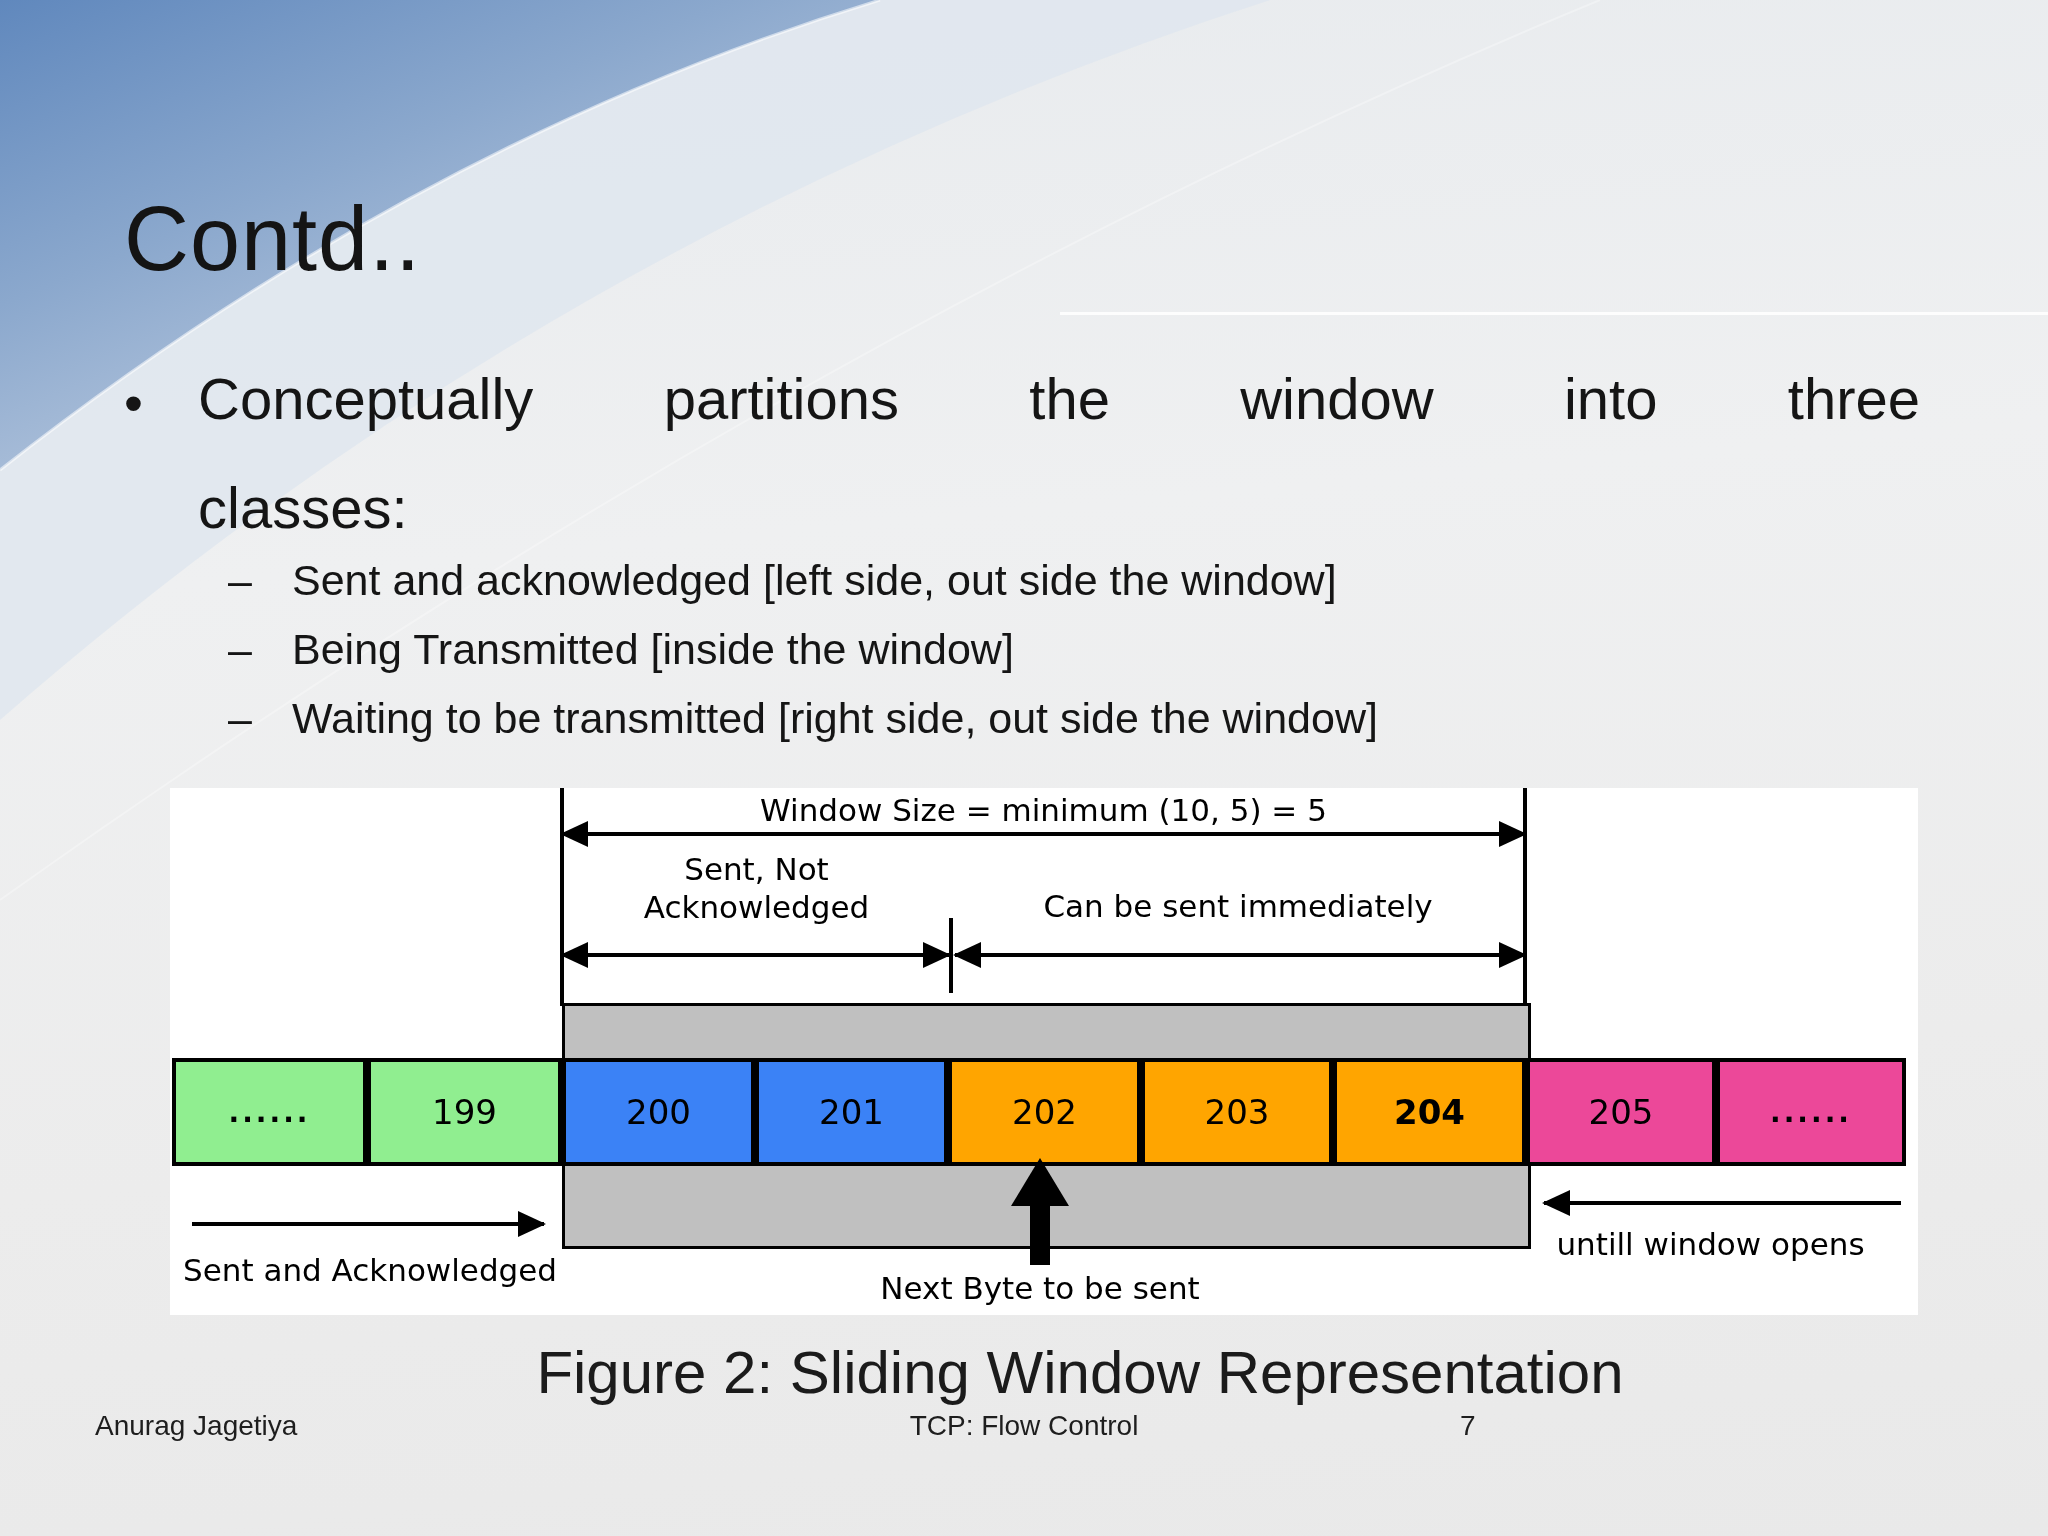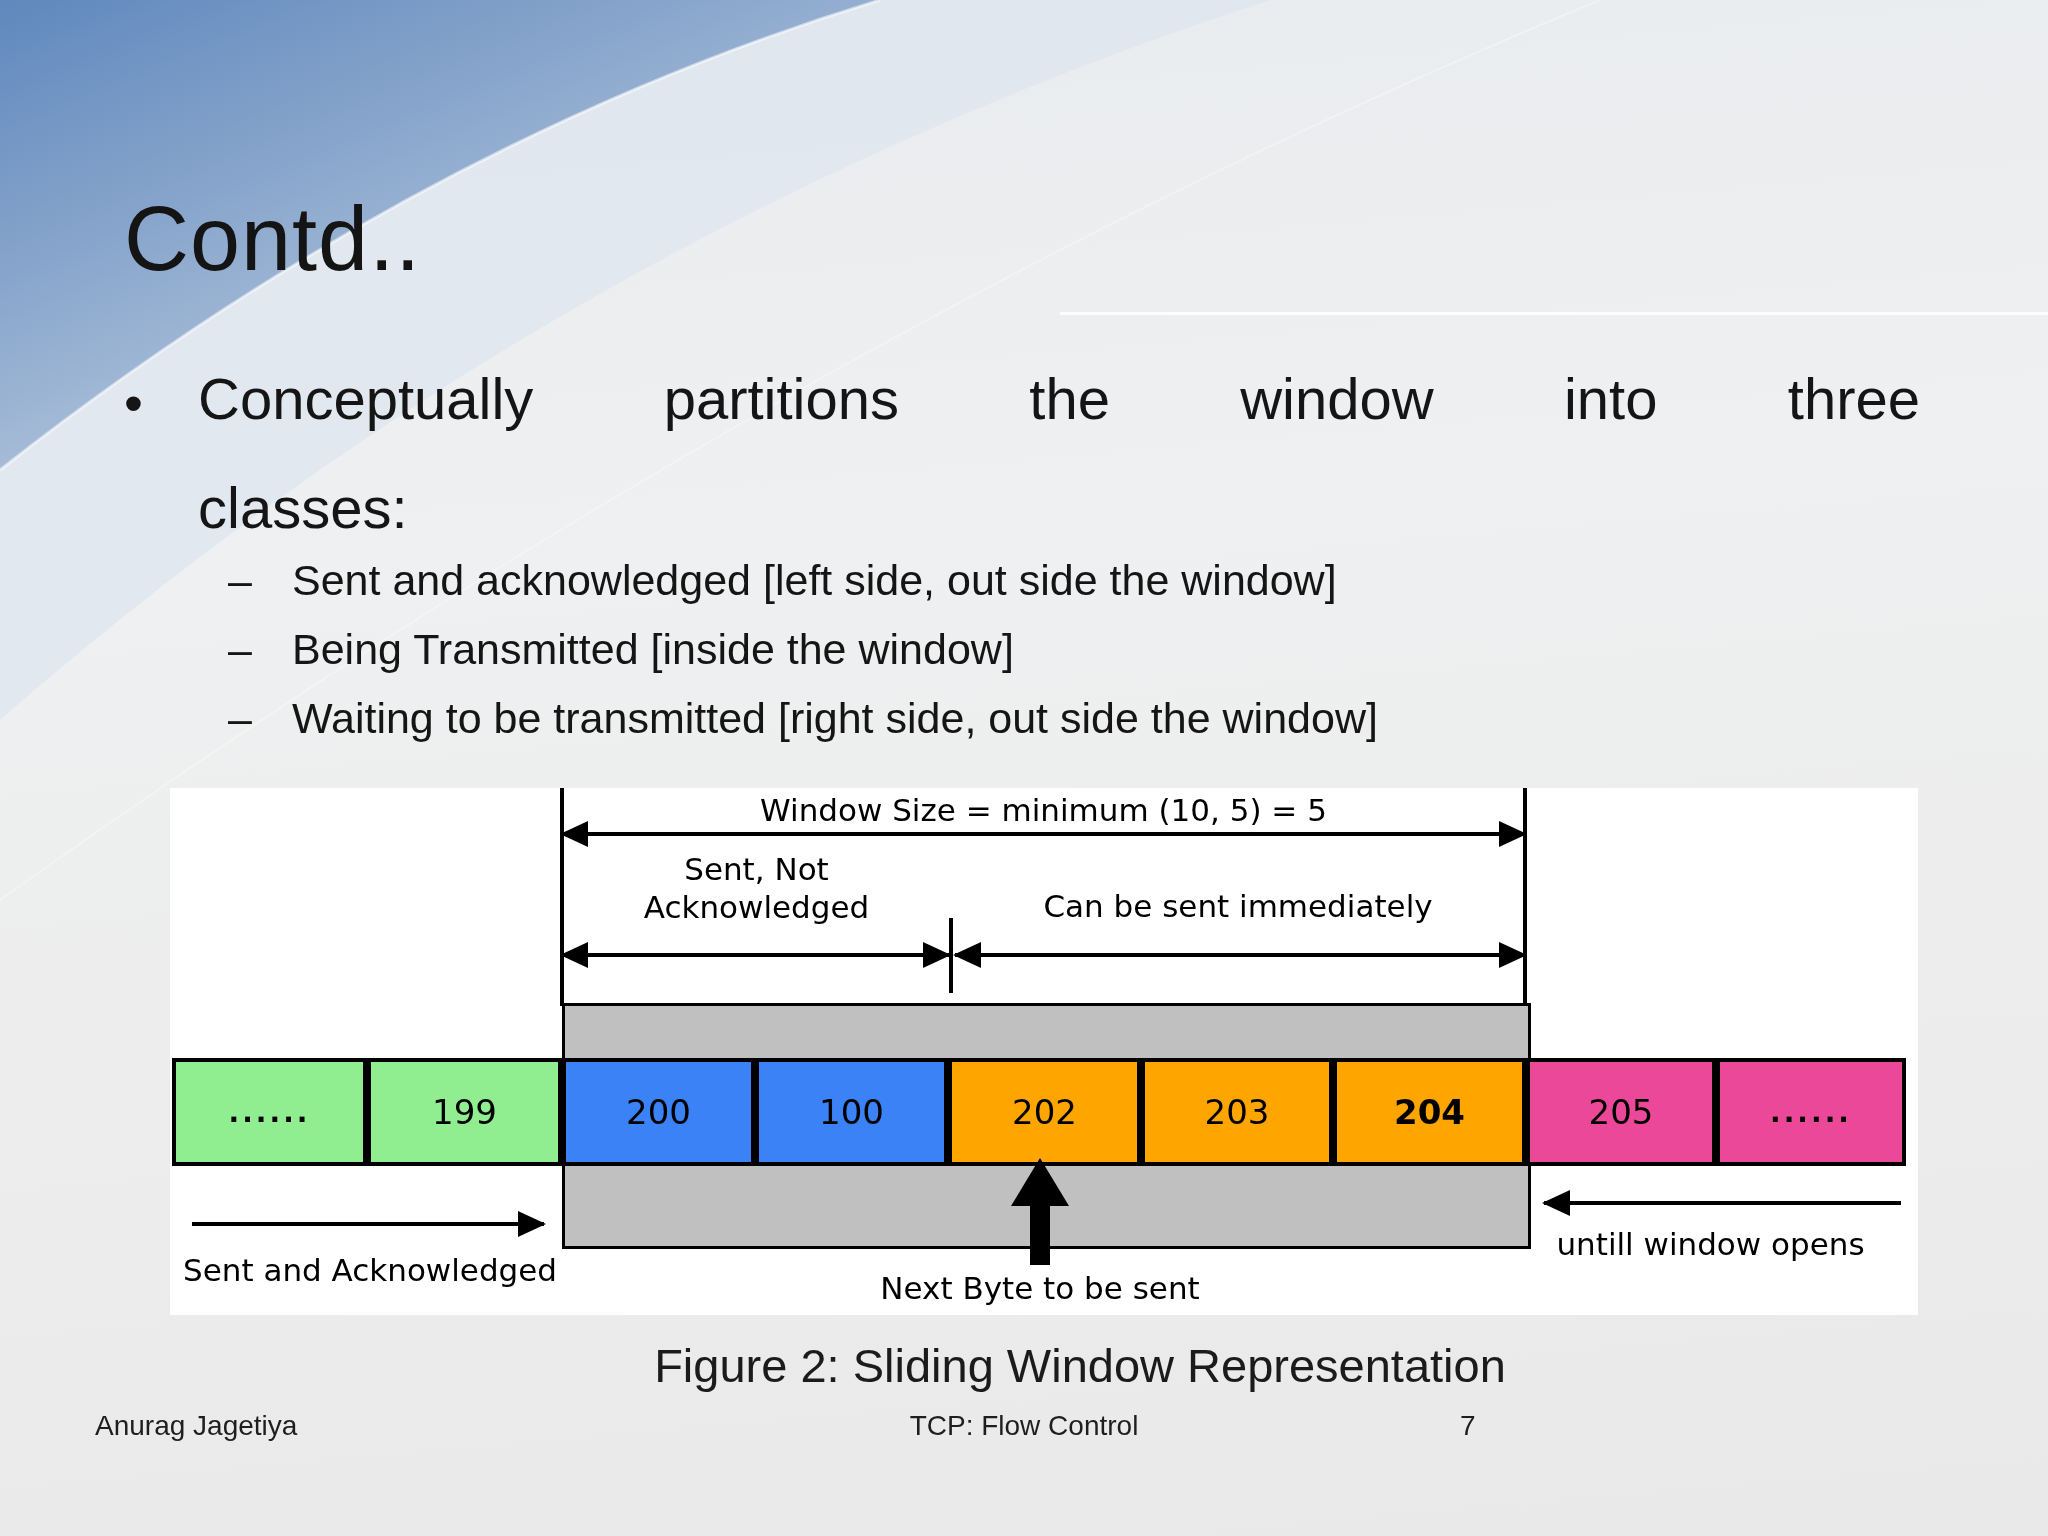--- a/index.html
+++ b/index.html
@@ -41,21 +41,21 @@
   .boxrow{position:absolute; left:2px; top:270px; height:108px; display:flex;}
   .sbox{box-sizing:border-box; height:108px; border:4px solid #000; display:flex; align-items:center; justify-content:center;
         font-size:34px;}
   .sbox.dots{font-size:28px; letter-spacing:3px; font-weight:bold;}
   .c-acked{background:#90EE90;} .c-sent{background:#3b82f6;} .c-can{background:#FFA500;} .c-wait{background:#ec4899;}
   .w1{width:195px;} .w2{width:195px;} .w3{width:193px;} .w4{width:193px;} .w5{width:193px;}
   .w6{width:192px;} .w7{width:193px;font-weight:bold;} .w8{width:190px;} .w9{width:190px;}
   .uparrow-stem{position:absolute; left:860px; top:413px; width:20px; height:64px; background:#000;}
   .uparrow-head{position:absolute; left:841px; top:370px; width:0; height:0;
       border-left:29px solid transparent; border-right:29px solid transparent; border-bottom:48px solid #000;}
-  .caption{position:absolute; left:200px; top:1338px; width:1760px; text-align:center; font-size:47px; color:#1b1b1b;}
+  .caption{position:absolute; left:200px; top:1338px; width:1760px; text-align:center; font-size:60px; color:#1b1b1b;}
   .footer{position:absolute; top:1410px; font-size:28px; color:#1e1e1e;}
   .f-author{left:95px;}
   .f-center{left:0; width:2048px; text-align:center;}
   .f-num{left:1460px;}
 </style>
 </head>
 <body>
 
 <div class="slide">
 
@@ -110,21 +110,21 @@
     <div class="arrow-h" style="left:392px; top:165px; width:387px;"></div>
     <div class="arrow-h" style="left:785px; top:165px; width:570px;"></div>
     <div class="vline" style="left:779px; top:130px; height:75px;"></div>
 
     <div class="band" style="left:392px; top:215px; width:963px; height:240px;"></div>
 
     <div class="boxrow">
       <div class="sbox dots c-acked w1">......</div>
       <div class="sbox c-acked w2">199</div>
       <div class="sbox c-sent w3">200</div>
-      <div class="sbox c-sent w4">100</div>
+      <div class="sbox c-sent w4">201</div>
       <div class="sbox c-can w5">202</div>
       <div class="sbox c-can w6">203</div>
       <div class="sbox c-can w7">204</div>
       <div class="sbox c-wait w8">205</div>
       <div class="sbox dots c-wait w9">......</div>
     </div>
 
     <div class="arrow-h head-right-only" style="left:22px; top:434px; width:352px;"></div>
     <div class="p-abs txt-c" style="left:0; top:464px; width:400px;">Sent and Acknowledged</div>
 

